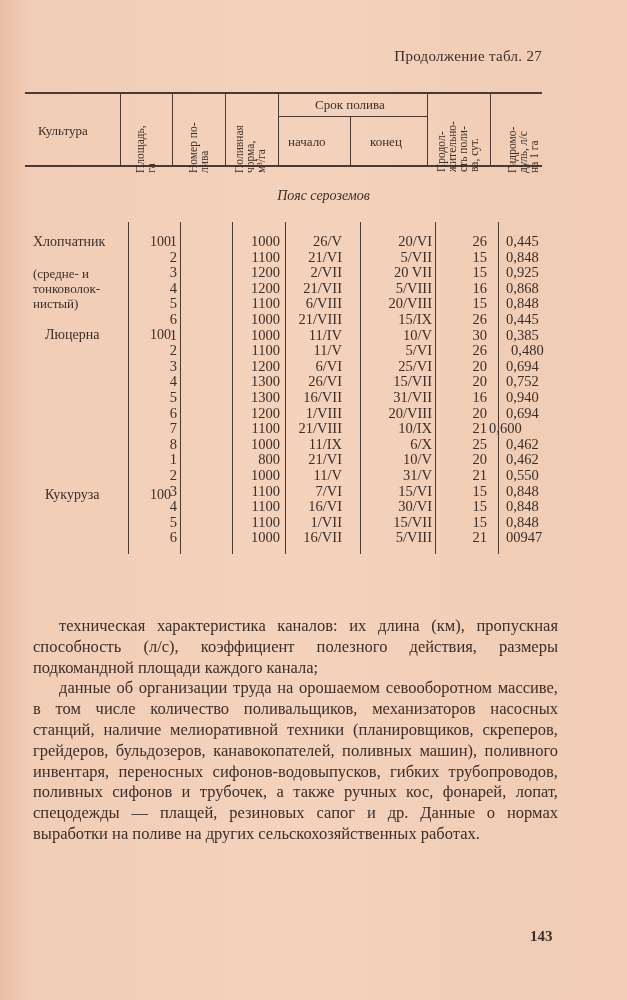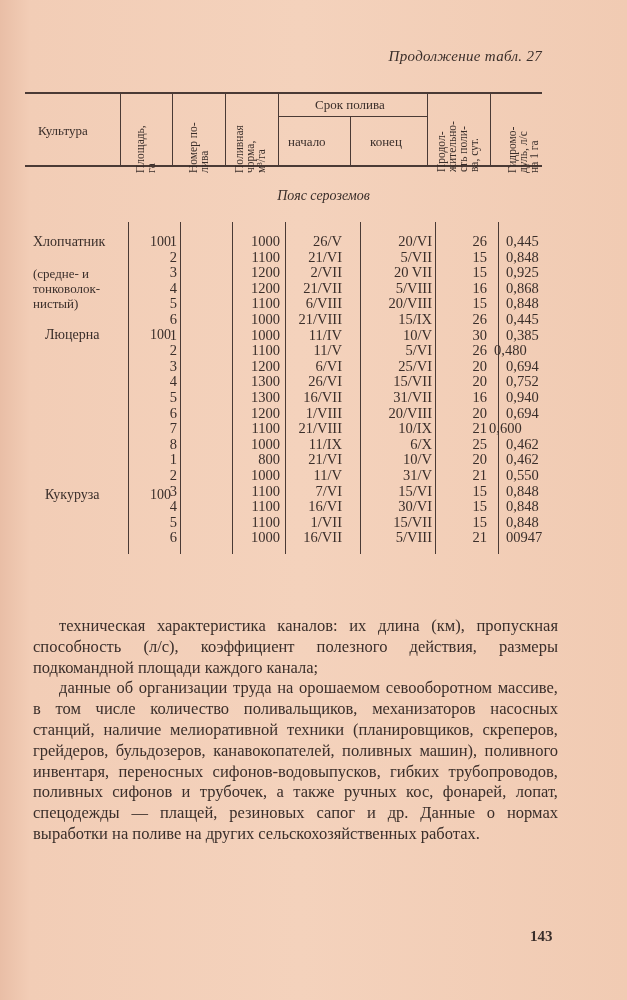--- a/index.html
+++ b/index.html
@@ -6,21 +6,21 @@
     body {
       width: 627px; height: 1000px; overflow: hidden;
       background: #f1cbb3;
       background-image: linear-gradient(90deg, #e9bea6 0px, #f2cdb6 30px, #f4d2bc 300px, #f1cbb3 627px);
       font-family: "Liberation Serif", "DejaVu Serif", serif;
       color: #3a2e2a;
       position: relative;
     }
     .caption {
       position: absolute; top: 48px; right: 85px;
-      font-style: italic; font-size: 15px; letter-spacing: 0.3px;
+      font-size: 15px; letter-spacing: 0.3px;
     }
     .rule { position: absolute; left: 25px; width: 517px; height: 2px; background: #4a3a35; }
     .hdr { position: absolute; top: 93px; height: 72px; left: 25px; width: 517px; }
     .vline { position: absolute; width: 1px; background: #4a3a35; }
     .hcell { position: absolute; font-size: 13px; line-height: 12px; }
     .vert { position: absolute; transform: rotate(-90deg); transform-origin: center; white-space: pre; text-align: left; font-size: 11.5px; line-height: 11px; }
     .section {
       position: absolute; top: 188px; left: 0; width: 627px; text-align: center;
       font-style: italic; font-size: 14px; padding-left: 20px; box-sizing: border-box;
     }
@@ -148,21 +148,21 @@
         <span style="right:110px">10/V</span>
         <span style="right:55px">30</span>
         <span style="left:481px">0,385</span>
       </div>
       <div class="row" style="top: 121.2px;">
         <span style="right:365px">2</span>
         <span style="right:262px">1100</span>
         <span style="right:200px">11/V</span>
         <span style="right:110px">5/VI</span>
         <span style="right:55px">26</span>
-        <span style="left:469px">0,480</span>
+        <span style="left:486px">0,480</span>
       </div>
       <div class="row" style="top: 136.8px;">
         <span style="right:365px">3</span>
         <span style="right:262px">1200</span>
         <span style="right:200px">6/VI</span>
         <span style="right:110px">25/VI</span>
         <span style="right:55px">20</span>
         <span style="left:481px">0,694</span>
       </div>
       <div class="row" style="top: 152.4px;">

